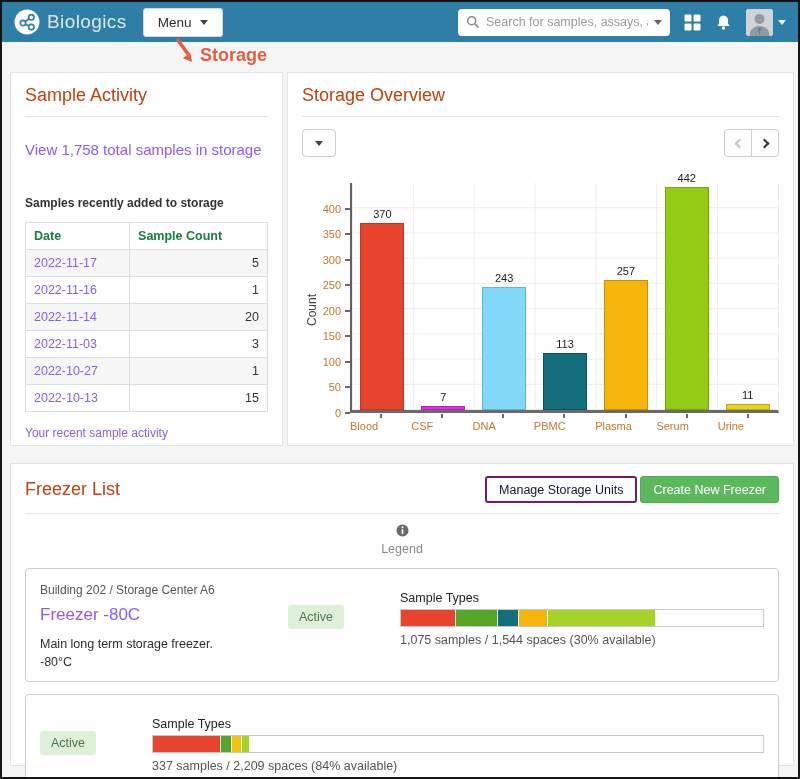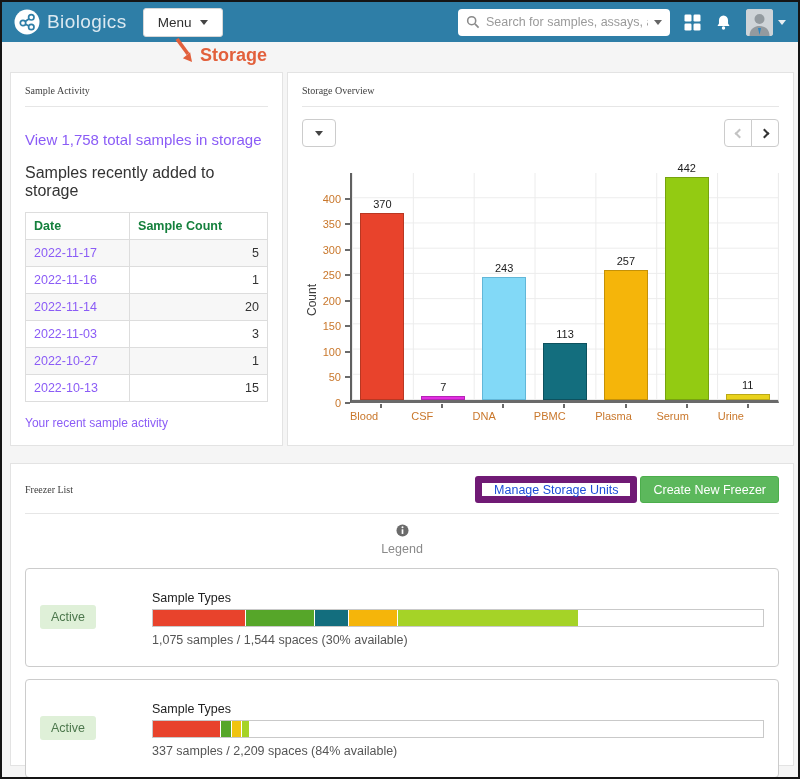--- a/index.html
+++ b/index.html
@@ -28,30 +28,30 @@
   .caret-white { border-top-color: #e8eef2; }
 
   
   .annotation { position: absolute; left: 169px; top: 36px; display: flex; align-items: flex-end;
                 z-index: 5; pointer-events: none; }
   .annotation-label { font-size: 18px; font-weight: bold; color: #e2603c; margin-left: 3px;
                       margin-bottom: 0px; }
 
   
   .panel { position: absolute; background: #fff; border: 1px solid #e3e3e3; padding: 12px 14px; }
-  .panel-title { font-size: 10px; color: #404040; font-family: Liberation Serif, serif; }
+  .panel-title { font-size: 18px; color: #c2410c; }
   .panel hr, .divider { border: none; border-top: 1px solid #e6e6e6; margin: 10px 0; }
   #panel-activity { left: 8px; top: 70px; width: 273px; height: 374px; }
   #panel-overview { left: 285px; top: 70px; width: 507px; height: 374px; }
   #panel-freezers { left: 8px; top: 461px; width: 784px; height: 303px; }
 
   
   a.link { color: #8b5cf6; text-decoration: none; cursor: pointer; }
   .total-link { display: inline-block; font-size: 15px; margin: 14px 0 16px; }
-  .activity-subtitle { font-size: 16px; font-weight: normal; color: #333; margin: 0 0 12px; }
+  .activity-subtitle { font-size: 12px; font-weight: bold; color: #333; margin: 22px 0 12px; }
   .activity-table { width: 100%; border-collapse: collapse; font-size: 12.5px; }
   .activity-table th, .activity-table td { border: 1px solid #ddd; padding: 6px 8px; text-align: left; }
   .activity-table th { font-weight: bold; color: #15803d; }
   .activity-table tr:nth-child(odd) td { background: #f7f7f7; }
   .activity-table td.count-cell { text-align: right; color: #333; }
   .footer-link { display: inline-block; font-size: 12px; margin-top: 14px; }
 
   
   .overview-toolbar { display: flex; align-items: flex-start; justify-content: space-between;
                       margin-top: 12px; }
@@ -93,21 +93,21 @@
   .xlabel { flex: 1; text-align: left; font-size: 11px; color: #c9772b; position: relative;
             padding-top: 6px; }
   .xlabel::before { content: ""; position: absolute; top: 0; left: 50%; width: 2px; height: 4px;
                     background: #6a6a6a; transform: translateX(-50%); }
 
   
   .freezer-header { display: flex; align-items: center; }
   .freezer-header .panel-title { margin-right: auto; }
   .btn { height: 27px; border-radius: 3px; font-size: 12.5px; padding: 0 12px; cursor: pointer;
          font-family: "Liberation Sans", sans-serif; }
-  .btn-default { background: #fff; border: 7px solid #701a75; color: #1d4ed8; }
+  .btn-default { background: #fff; border: 2px solid #701a75; color: #0f172a; }
   .btn-success { background: #5cb85c; border: 1px solid #4cae4c; color: #fff; margin-left: 3px; }
   .legend-row { display: flex; justify-content: flex-end; align-items: center; gap: 5px;
                 margin: 10px 2px 12px; flex-direction: column; }
   .legend-label { font-size: 12.5px; color: #8a8a8a; cursor: pointer; }
   .freezer-card { border: 1px solid #ccc; border-radius: 4px; background: #fff;
                   padding: 10px 14px 12px; margin-bottom: 12px; display: flex; min-height: 99px; }
   .fz-left { width: 248px; flex: none; }
   .fz-breadcrumb { font-size: 12px; color: #555; margin: 4px 0 8px; }
   .fz-name { font-size: 17px; margin-bottom: 8px; display: inline-block; }
   .fz-desc, .fz-temp { font-size: 12.5px; color: #2e2e2e; margin-top: 4px; }
@@ -333,20 +333,26 @@
         <svg width="13" height="13" viewBox="0 0 14 14">
           <circle cx="7" cy="7" r="6.5" fill="#6b6b6b"></circle>
           <rect x="6.1" y="5.7" width="1.8" height="5" fill="#fff"></rect>
           <circle cx="7" cy="3.6" r="1.1" fill="#fff"></circle>
         </svg>
       </span>
       <span class="legend-label">Legend</span>
     </div>
 
     <div class="freezer-card">
+      <div class="fz-left">
+        <div class="fz-breadcrumb">Building 202 /  Storage Center A6</div>
+        <a class="link fz-name">Freezer -80C</a>
+        <div class="fz-desc">Main long term storage freezer.</div>
+        <div class="fz-temp">-80°C</div>
+      </div>
       <div class="fz-badge-col">
         <span class="badge-active">Active</span>
       </div>
       <div class="fz-right">
         <div class="fz-bar-label">Sample Types</div>
         <div class="fz-bar">
             <div class="fz-seg" style="width: 15%; background: rgb(232, 67, 44);"></div>
             <div class="fz-seg" style="width: 11.3%; background: rgb(86, 166, 41);"></div>
             <div class="fz-seg" style="width: 5.4%; background: rgb(19, 110, 126);"></div>
             <div class="fz-seg" style="width: 7.8%; background: rgb(245, 181, 10);"></div>

